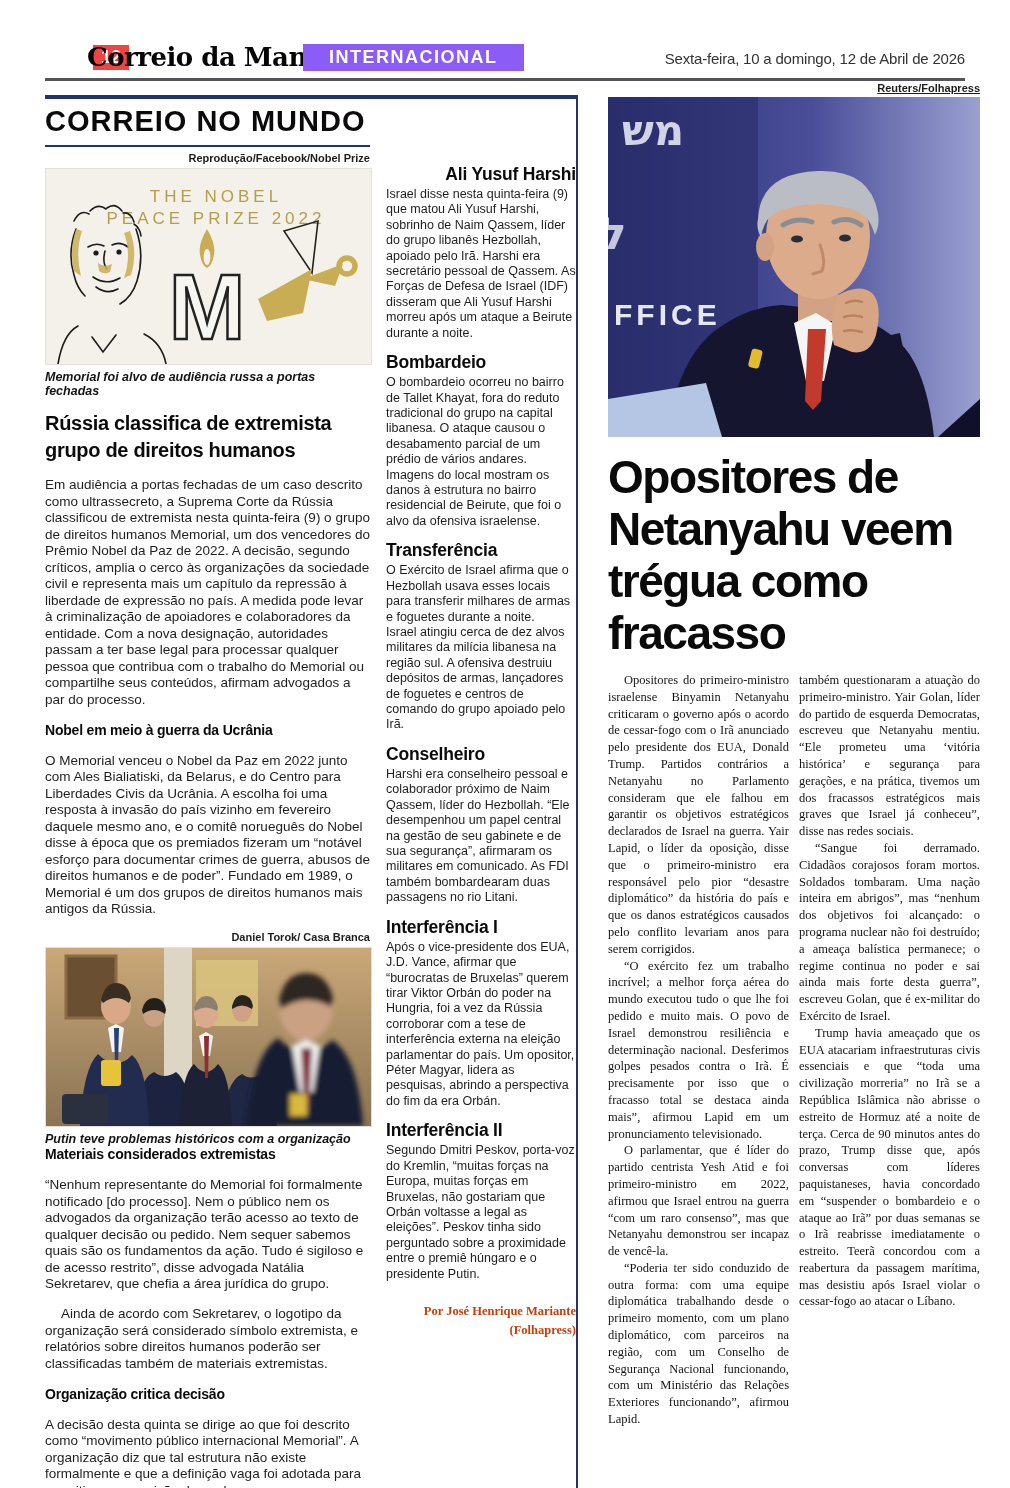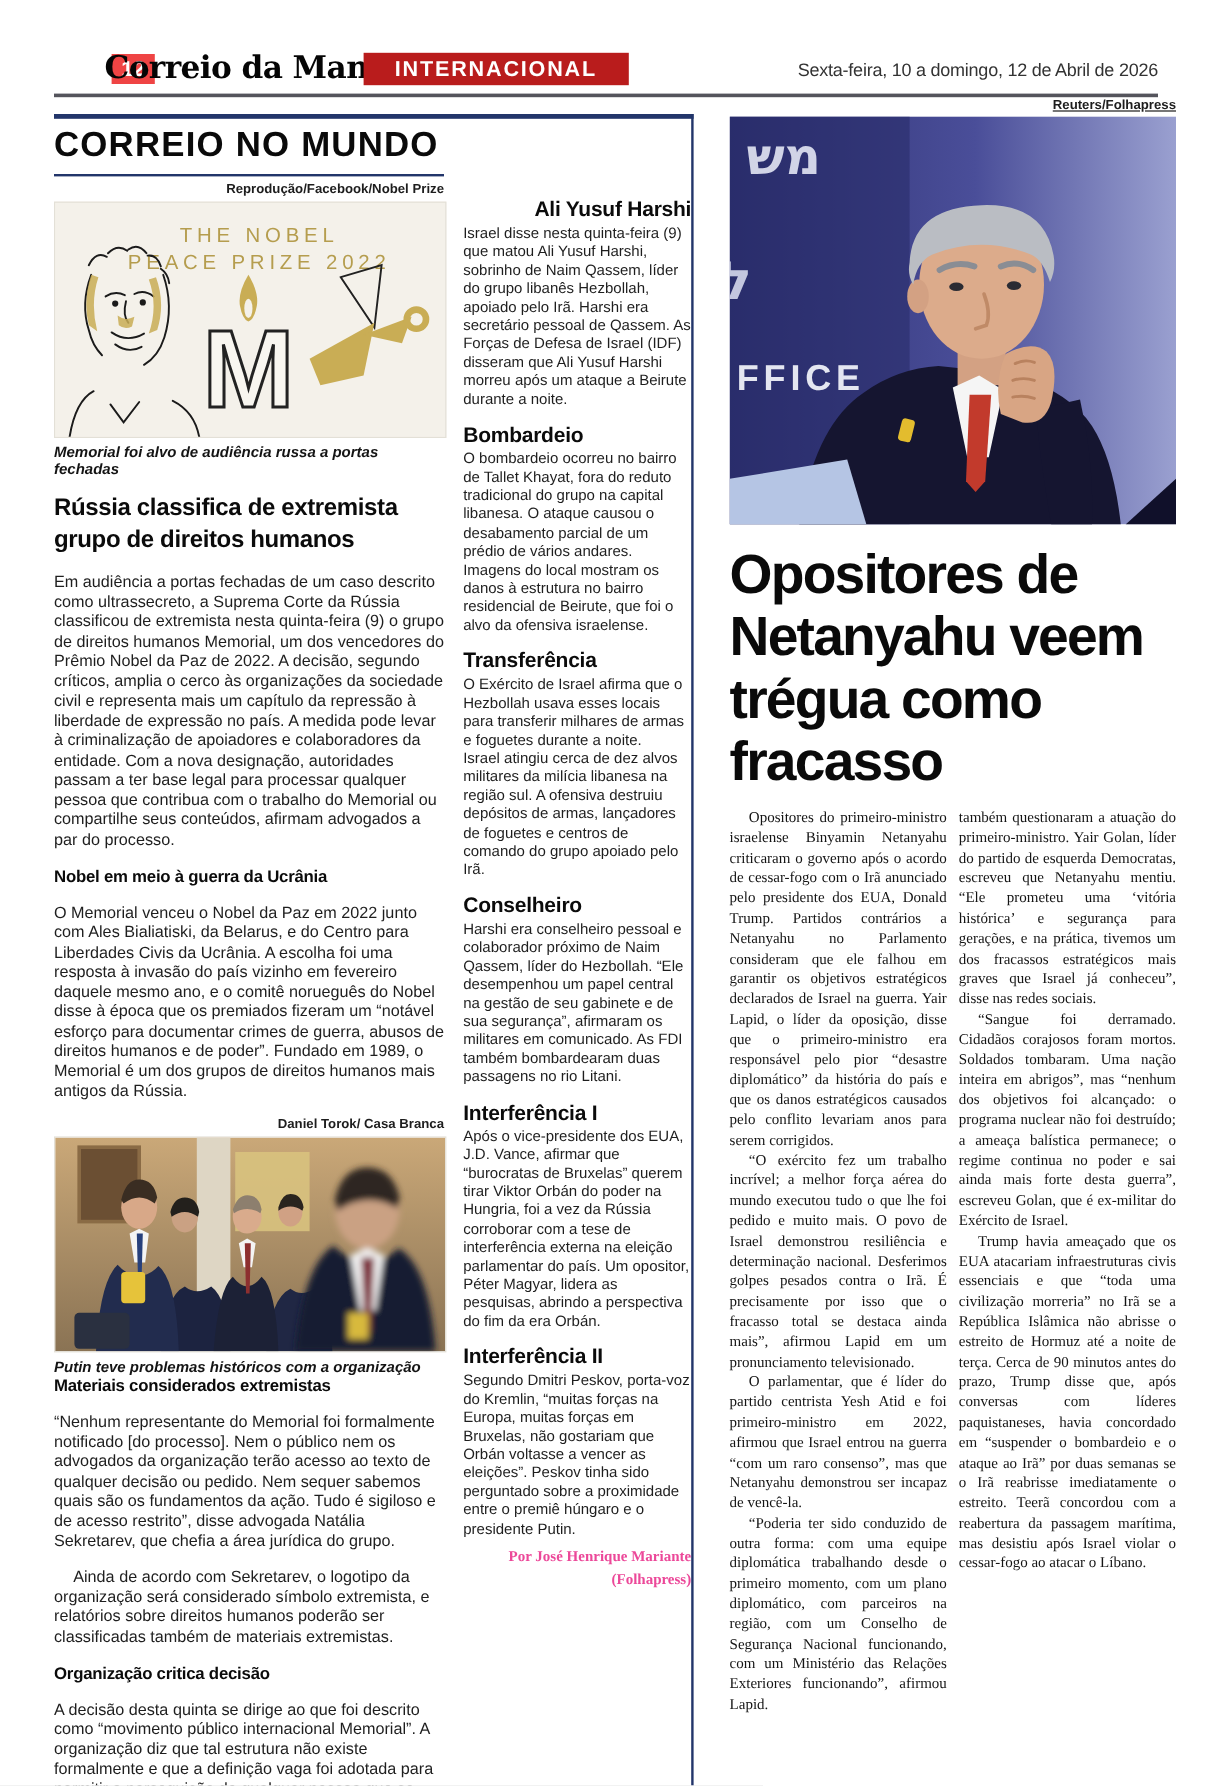--- a/index.html
+++ b/index.html
@@ -4,21 +4,21 @@
 <style>
   html,body{margin:0;padding:0;background:#e8e8e8;}
   .page{position:relative;width:1010px;height:1488px;background:#ffffff;margin:0 auto;
         font-family:"Liberation Sans",sans-serif;color:#111;overflow:hidden;}
   
   .header{position:absolute;left:45px;top:42px;right:45px;height:36px;}
   .pagenum{position:absolute;left:0;top:3px;background:#ef4444;color:#fff;
            font-weight:bold;font-size:18px;padding:3px 8px 4px;line-height:1;margin-left:48px;}
   .masthead{position:absolute;left:42px;top:0px;font-family:"DejaVu Serif",serif;
             font-weight:bold;font-size:26px;letter-spacing:-0.5px;color:#050505;}
-  .section-box{position:absolute;left:258px;top:2px;background:#b91c1c;color:#fff;
+  .section-box{position:absolute;left:258px;top:2px;background:#8b5cf6;color:#fff;
             font-weight:bold;font-size:18px;letter-spacing:1.5px;padding:4px 26px 5px;line-height:1;}
   .date{position:absolute;right:0;top:8px;font-size:15px;color:#333;letter-spacing:-0.2px;}
   .header-rule{position:absolute;left:45px;right:45px;top:78px;height:3px;background:#54545c;}
   
   .feature{position:absolute;left:45px;top:95px;width:531px;
            border-top:4px solid #22356a;border-right:2px solid #22356a;border-bottom:3px solid #22356a;
            padding-bottom:8px;}
   .f-title{margin:7px 0 0;font-size:29px;font-weight:800;letter-spacing:1px;color:#0a0a0a;line-height:1.1;}
   .f-title-rule{width:325px;height:2px;background:#22356a;margin-top:7px;}
   .f-cols{display:flex;gap:16px;margin-top:5px;}
@@ -30,21 +30,21 @@
   .f-headline{font-size:20px;line-height:27px;font-weight:800;letter-spacing:-0.3px;margin-top:12px;color:#0b0b0b;}
   .f-body{font-size:13.5px;line-height:16.5px;color:#1e1e1e;margin-top:8px;}
   .s-head{font-size:14px;font-weight:700;letter-spacing:-0.2px;margin-top:0;color:#0b0b0b;line-height:1.2;}
   .s-body{font-size:13.5px;line-height:16.5px;color:#1e1e1e;margin-top:3px;}
   .indent{text-indent:16px;margin-top:0;}
   .mt11{margin-top:11px;}
   .col-mid h3{font-size:17.5px;font-weight:800;margin:11px 0 3px;letter-spacing:-0.2px;color:#0b0b0b;line-height:1.15;}
   .col-mid .brief:first-child h3{margin-top:12px;text-align:right;}
   .col-mid p{font-size:12.5px;line-height:15.4px;margin:0;color:#1e1e1e;}
   .mid-byline{text-align:right;font-family:"Liberation Serif",serif;font-weight:bold;font-size:12.5px;
-              margin-top:6px;line-height:1.5;color:#ec4899;}
+              margin-top:20px;line-height:1.5;color:#c2410c;}
   
   .article{position:absolute;left:608px;top:82px;width:372px;}
   .a-credit{text-align:right;font-size:11px;font-weight:bold;color:#1d1d1d;margin-bottom:3px;text-decoration:underline;}
   .a-caption{font-style:italic;font-weight:bold;font-size:13px;margin-top:6px;color:#101010;}
   .a-headline{font-size:46px;line-height:52px;font-weight:800;letter-spacing:-1.5px;margin:10px 0 0;color:#0a0a0a;}
   .a-sub{font-size:21px;line-height:26px;font-weight:400;letter-spacing:-0.2px;margin:12px 0 0;color:#222;}
   .body-cols{display:flex;gap:10px;margin-top:13px;}
   .bcol{width:181px;font-family:"Liberation Serif",serif;font-size:12.5px;line-height:16.8px;
         text-align:justify;color:#141414;}
   .bcol p{margin:0;text-indent:16px;}
@@ -205,21 +205,21 @@
           <p>Harshi era conselheiro pessoal e colaborador próximo de Naim Qassem, líder do Hezbollah. “Ele desempenhou um papel central na gestão de seu gabinete e de sua segurança”, afirmaram os militares em comunicado. As FDI também bombardearam duas passagens no rio Litani.</p>
         </div>
 
         <div class="brief">
           <h3>Interferência I</h3>
           <p>Após o vice-presidente dos EUA, J.D. Vance, afirmar que “burocratas de Bruxelas” querem tirar Viktor Orbán do poder na Hungria, foi a vez da Rússia corroborar com a tese de interferência externa na eleição parlamentar do país. Um opositor, Péter Magyar, lidera as pesquisas, abrindo a perspectiva do fim da era Orbán.</p>
         </div>
 
         <div class="brief">
           <h3>Interferência II</h3>
-          <p>Segundo Dmitri Peskov, porta-voz do Kremlin, “muitas forças na Europa, muitas forças em Bruxelas, não gostariam que Orbán voltasse a vencer as eleições”. Peskov tinha sido perguntado sobre a proximidade entre o premiê húngaro e o presidente Putin.</p>
+          <p>Segundo Dmitri Peskov, porta-voz do Kremlin, “muitas forças na Europa, muitas forças em Bruxelas, não gostariam que Orbán voltasse a legal as eleições”. Peskov tinha sido perguntado sobre a proximidade entre o premiê húngaro e o presidente Putin.</p>
         </div>
 
         <div class="mid-byline">
           <div>Por José Henrique Mariante</div>
           <div>(Folhapress)</div>
         </div>
       </div>
 
     </div>
   </div>

